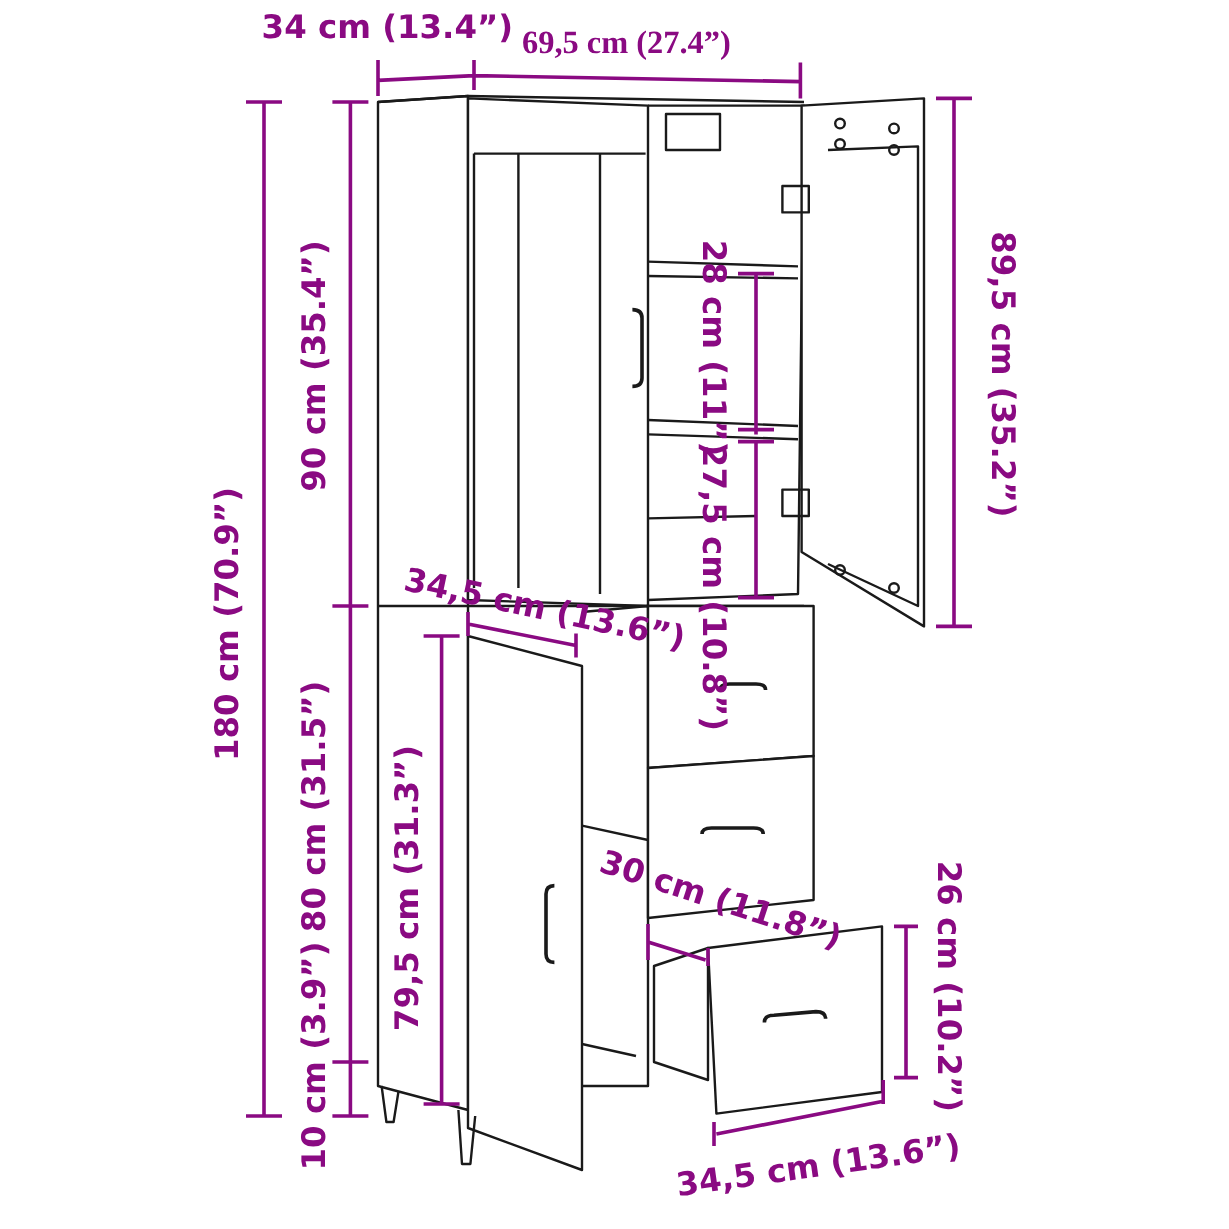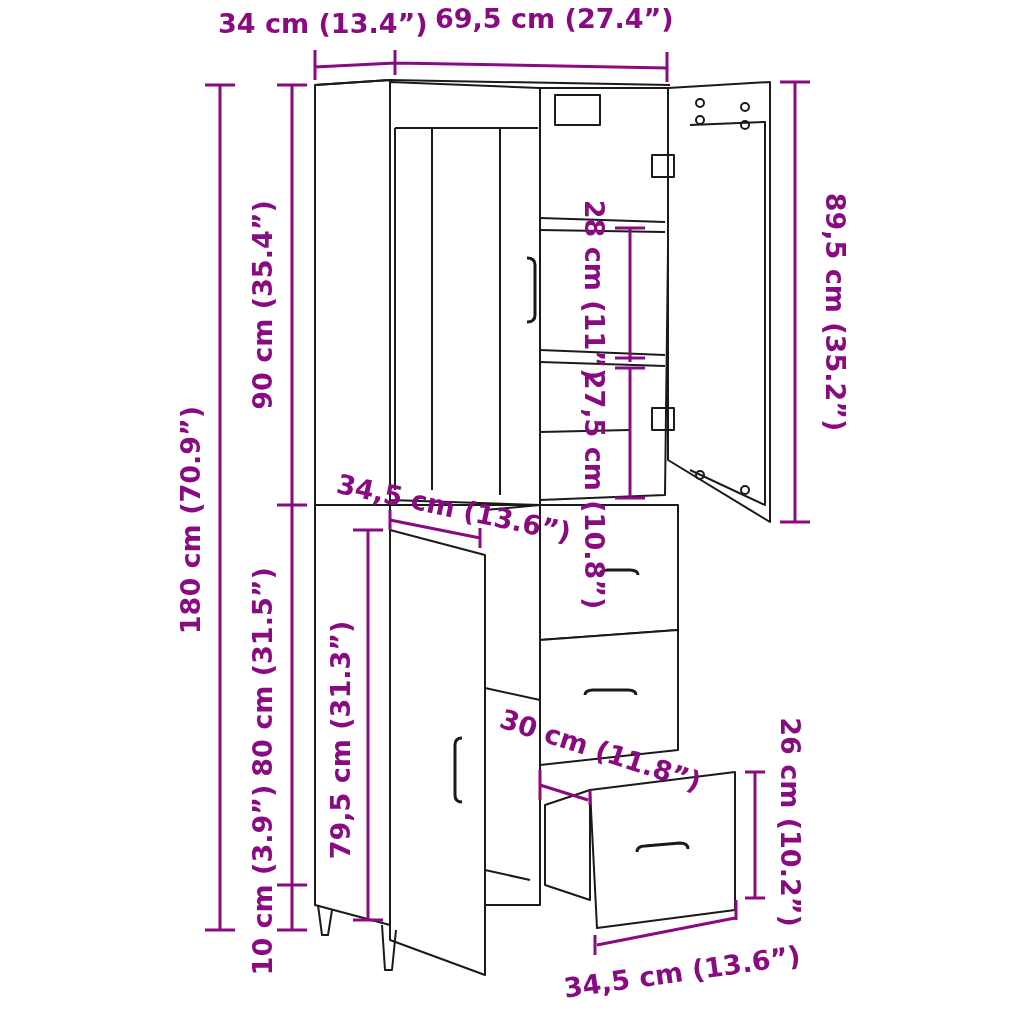--- a/index.html
+++ b/index.html
@@ -83,21 +83,21 @@
 
     <path d="M540 770 L540 800 M590 790 L590 805 M540 785 L588 800"></path>
 
     <path d="M755 772 L755 898 M745 772 L765 772 M745 898 L765 898"></path>
 
     <path d="M595 935 L595 955 M736 900 L736 920 M597 945 L735 918"></path>
   </g>
 </svg>
 
 <div class="lbl" style="left:218px;top:10px;">34 cm (13.4”)</div>
-<div class="lbl" style="left:435px;top:5px;">69,5 cm (27.4”)</div>
+<div class="lbl" style="left:435px;top:22px;font-family:Liberation Serif, serif;">69,5 cm (27.4”)</div>
 <div class="lbl v-up" style="left:190px;top:520px;">180 cm (70.9”)</div>
 <div class="lbl v-up" style="left:262px;top:305px;">90 cm (35.4”)</div>
 <div class="lbl v-up" style="left:262px;top:672px;">80 cm (31.5”)</div>
 <div class="lbl v-up" style="left:262px;top:880px;">10 cm (3.9”)</div>
 <div class="lbl v-up" style="left:340px;top:740px;">79,5 cm (31.3”)</div>
 <div class="lbl v-down" style="left:594px;top:290px;">28 cm (11”)</div>
 <div class="lbl v-down" style="left:594px;top:490px;">27,5 cm (10.8”)</div>
 <div class="lbl v-down" style="left:835px;top:312px;">89,5 cm (35.2”)</div>
 <div class="lbl" style="left:340px;top:470px;transform:rotate(12deg);transform-origin:left top;">34,5 cm (13.6”)</div>
 <div class="lbl" style="left:505px;top:705px;transform:rotate(18deg);transform-origin:left top;">30 cm (11.8”)</div>

